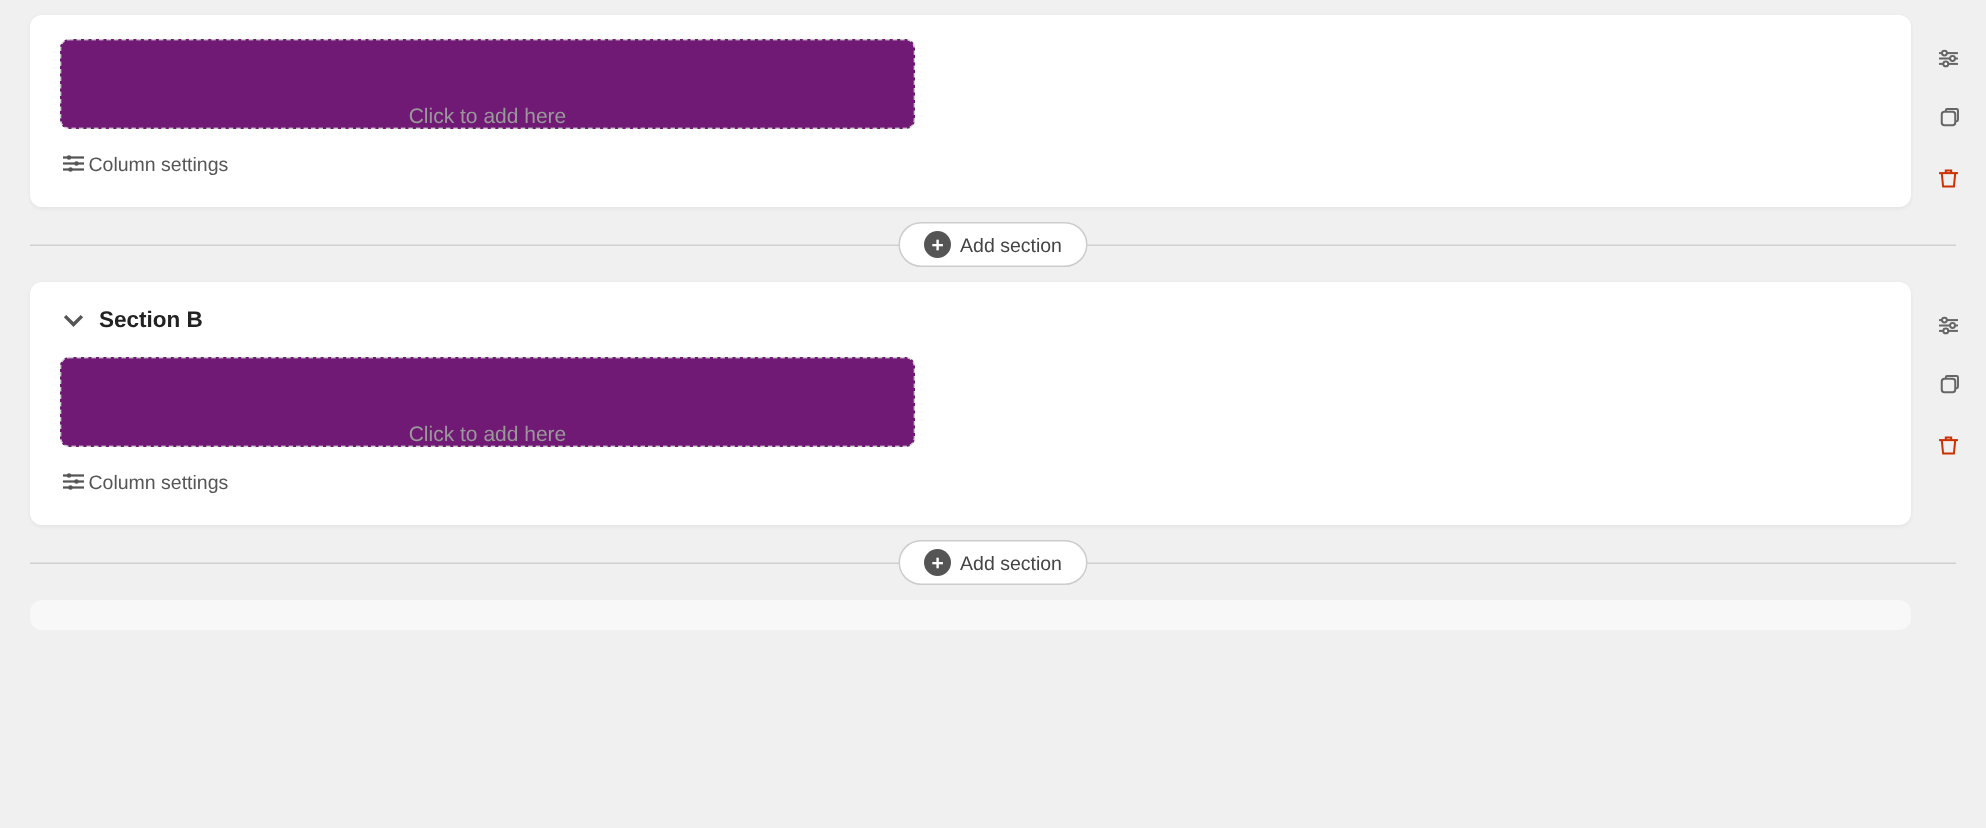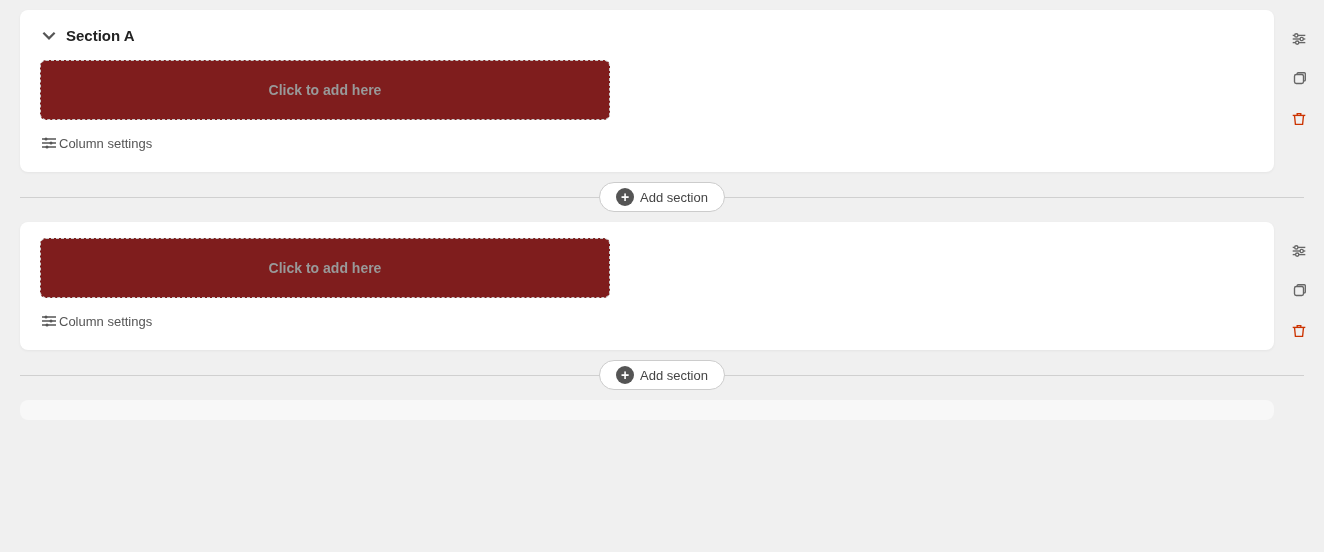--- a/index.html
+++ b/index.html
@@ -49,26 +49,25 @@
       font-weight: 600;
       color: #222;
     }
 
     .add-content-area {
       border: 1.5px dashed #ccc;
       border-radius: 6px;
       width: 570px;
       height: 60px;
       display: flex;
-      align-items: center;
+      align-items: flex-end;
       justify-content: center;
       cursor: pointer;
       margin-bottom: 14px;
-      background: #7f1d1d;
-      font-weight: bold;
+      background: #701a75;
     }
 
     .add-content-label {
       color: #999;
       font-size: 14px;
     }
 
     .column-settings-row {
       display: flex;
       align-items: center;
@@ -176,28 +175,20 @@
       opacity: 0.5;
     }
   </style>
 </head>
 <body>
 
 <div class="page-wrapper">
 
   <div class="section-container">
     <div class="section-card">
-      <div class="section-header">
-        <span class="section-collapse-icon">
-          <svg class="svg-icon" viewBox="0 0 16 16" fill="none" stroke="#555" stroke-width="2">
-            <polyline points="3,6 8,11 13,6"></polyline>
-          </svg>
-        </span>
-        <span class="section-title">Section A</span>
-      </div>
 
       <div class="add-content-area">
         <span class="add-content-label">Click to add here</span>
       </div>
 
       <div class="column-settings-row">
         <svg class="svg-icon column-settings-icon" viewBox="0 0 18 18" fill="none" stroke="#555" stroke-width="1.5">
           <line x1="2" y1="5" x2="16" y2="5"></line>
           <line x1="2" y1="9" x2="16" y2="9"></line>
           <line x1="2" y1="13" x2="16" y2="13"></line>
@@ -239,20 +230,28 @@
   <div class="add-section-row">
     <div class="add-section-line"></div>
     <button class="add-section-btn">
       <span class="add-section-plus">+</span>
       <span>Add section</span>
     </button>
   </div>
 
   <div class="section-container">
     <div class="section-card">
+      <div class="section-header">
+        <span class="section-collapse-icon">
+          <svg class="svg-icon" viewBox="0 0 16 16" fill="none" stroke="#555" stroke-width="2">
+            <polyline points="3,6 8,11 13,6"></polyline>
+          </svg>
+        </span>
+        <span class="section-title">Section B</span>
+      </div>
 
       <div class="add-content-area">
         <span class="add-content-label">Click to add here</span>
       </div>
 
       <div class="column-settings-row">
         <svg class="svg-icon column-settings-icon" viewBox="0 0 18 18" fill="none" stroke="#555" stroke-width="1.5">
           <line x1="2" y1="5" x2="16" y2="5"></line>
           <line x1="2" y1="9" x2="16" y2="9"></line>
           <line x1="2" y1="13" x2="16" y2="13"></line>

